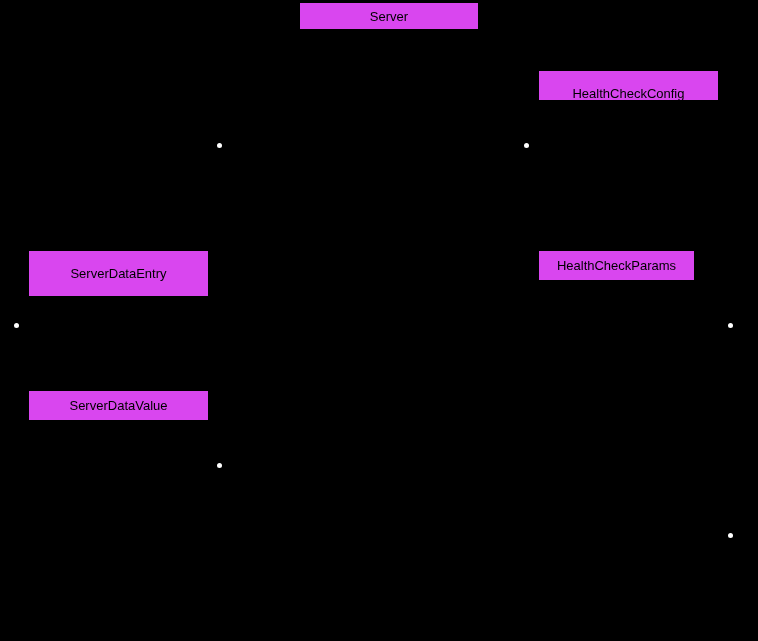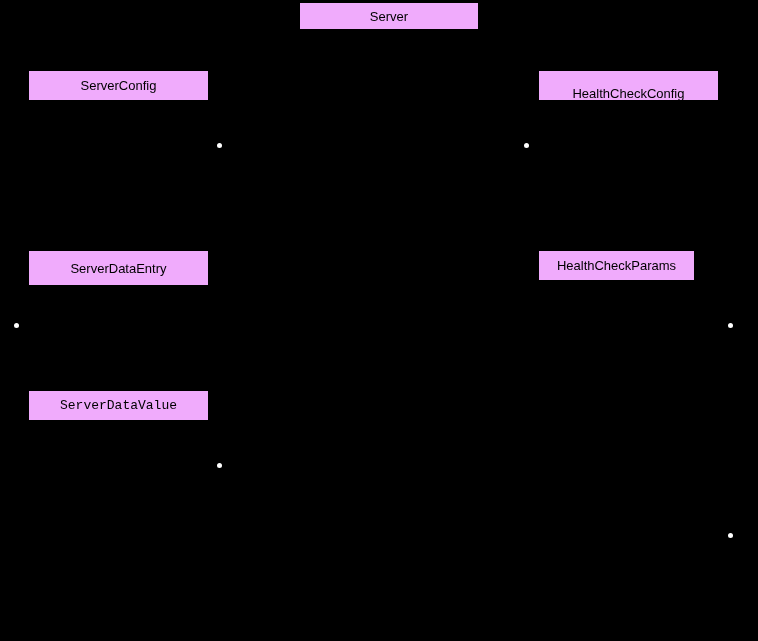--- a/index.html
+++ b/index.html
@@ -10,21 +10,21 @@
   .canvas {
     position: relative;
     width: 758px;
     height: 641px;
     background: #000000;
     overflow: hidden;
     font-family: "Liberation Sans", sans-serif;
   }
   .node {
     position: absolute;
-    background: #f0abfc;
+    background: #d946ef;
     color: #000000;
     display: flex;
     align-items: center;
     justify-content: center;
     box-sizing: border-box;
     cursor: default;
   }
   .node .label {
     font-size: 13px;
     line-height: 1;
@@ -41,37 +41,34 @@
 </style>
 </head>
 <body>
 
 <div class="canvas">
 
   <div class="node" style="left:300px; top:3px;  width:178px; height:26px;">
     <span class="label">Server</span>
   </div>
 
-  <div class="node" style="left:29px;  top:71px; width:179px; height:29px;">
-    <span class="label">ServerConfig</span>
-  </div>
 
   <div class="node" style="left:539px; top:71px; width:179px; height:29px;align-items:flex-end;">
     <span class="label">HealthCheckConfig</span>
   </div>
 
-  <div class="node" style="left:29px;  top:251px; width:179px; height:34px;">
+  <div class="node" style="left:29px;  top:251px; width:179px; height:45px;">
     <span class="label">ServerDataEntry</span>
   </div>
 
   <div class="node" style="left:539px; top:251px; width:155px; height:29px;">
     <span class="label">HealthCheckParams</span>
   </div>
 
-  <div class="node" style="left:29px;  top:391px; width:179px; height:29px;font-family:Liberation Mono, monospace;">
+  <div class="node" style="left:29px;  top:391px; width:179px; height:29px;">
     <span class="label">ServerDataValue</span>
   </div>
 
 
   <div class="dot" style="left:217px; top:143px;"></div>
   <div class="dot" style="left:524px; top:143px;"></div>
   <div class="dot" style="left:14px;  top:323px;"></div>
   <div class="dot" style="left:728px; top:323px;"></div>
   <div class="dot" style="left:217px; top:463px;"></div>
   <div class="dot" style="left:728px; top:533px;"></div>

